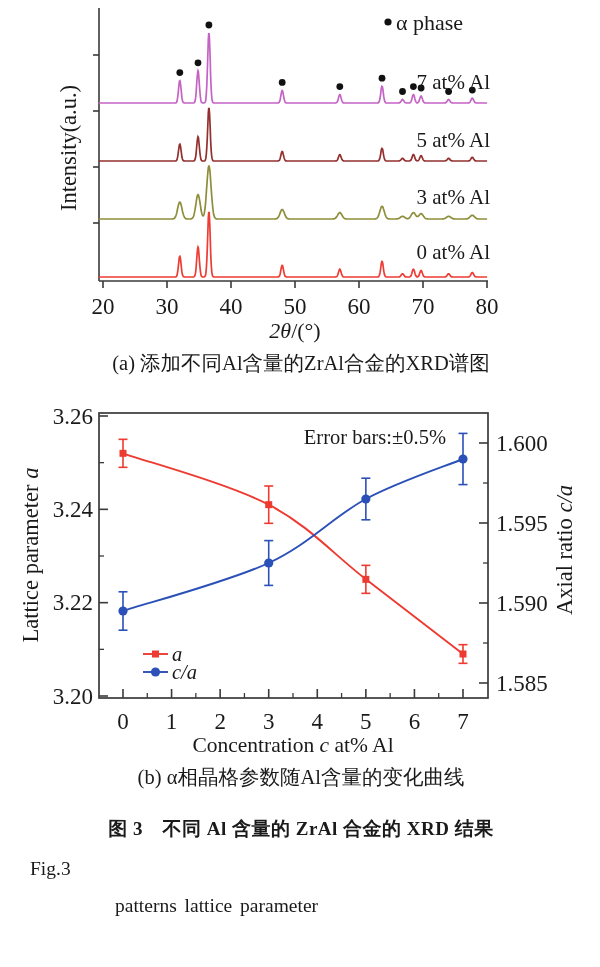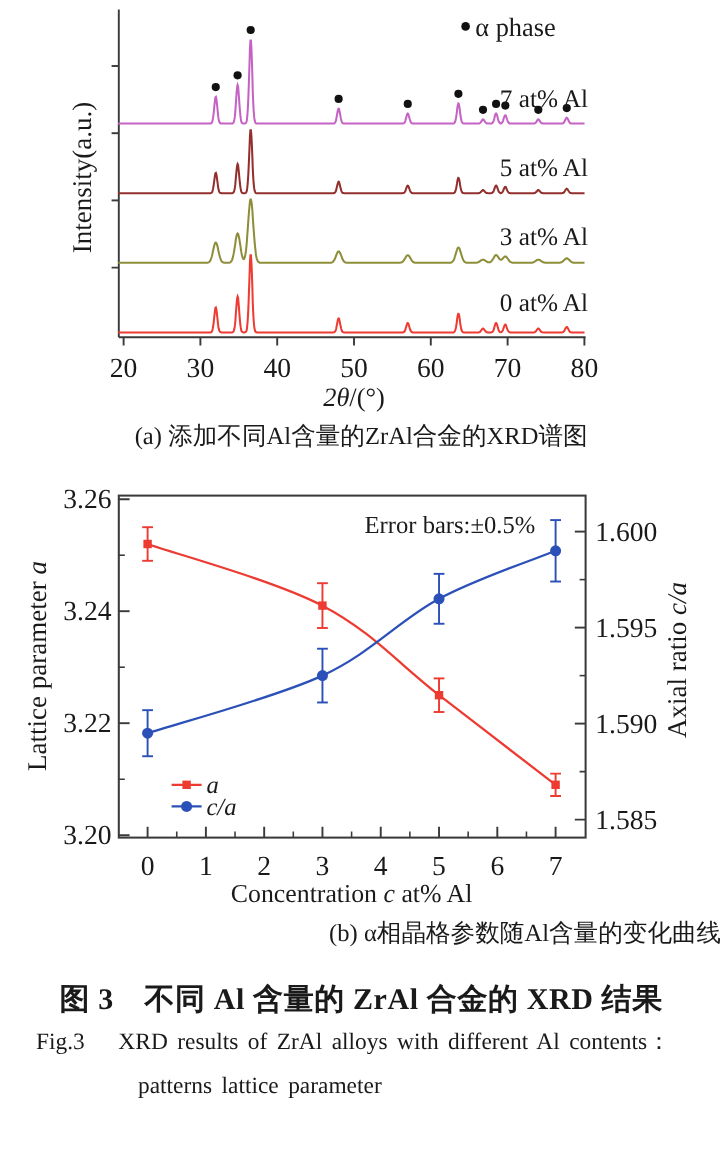--- a/index.html
+++ b/index.html
@@ -5,25 +5,25 @@
   html,body{margin:0;padding:0;background:#fff;}
   .page{
     position:relative;width:600px;height:967px;background:#ffffff;overflow:hidden;
     font-family:"Liberation Serif","DejaVu Serif",serif;color:#1a1a1a;
   }
   svg{position:absolute;left:0;display:block;}
   #chart-a{top:0;}
   #chart-b{top:388px;}
   .caption{position:absolute;left:1px;width:100%;text-align:center;}
   .caption-a{top:349px;font-size:20.5px;}
-  .caption-b{top:763px;font-size:20.5px;text-align:right;}
-  .caption-main{top:816px;font-size:25px;font-weight:bold;letter-spacing:0.5px;}
+  .caption-b{top:763px;font-size:20.5px;}
+  .caption-main{top:816px;font-size:19px;font-weight:bold;letter-spacing:0.5px;}
   .caption-fig{position:absolute;top:851px;left:30px;width:556px;font-size:19.5px;
     line-height:36.5px;word-spacing:3px;text-align:left;}
-  .fig-row{display:flex;gap:28px;}
+  .fig-row{display:flex;gap:8px;}
   .fig-indent{margin-left:85px;}
 </style>
 </head>
 <body>
 
 <div class="page">
 
   <svg id="chart-a" width="600" height="348" viewBox="0 0 600 348">
       <g>
         <line x1="99" y1="8" x2="99" y2="281" stroke="#3a3a3a" stroke-width="1.6"></line>
@@ -179,18 +179,17 @@
       </g>
     </svg>
 
   <div class="caption caption-b">(b) α相晶格参数随Al含量的变化曲线</div>
 
   <div class="caption caption-main">图 3　不同 Al 含量的 ZrAl 合金的 XRD 结果</div>
 
   <div class="caption-fig">
     <div class="fig-row">
       <span>Fig.3</span>
-      <span>XRD results of ZrAl alloys with different Al contents：</span>
     </div>
     <div class="fig-indent">patterns lattice parameter</div>
   </div>
 
 </div>
 
 </body></html>

